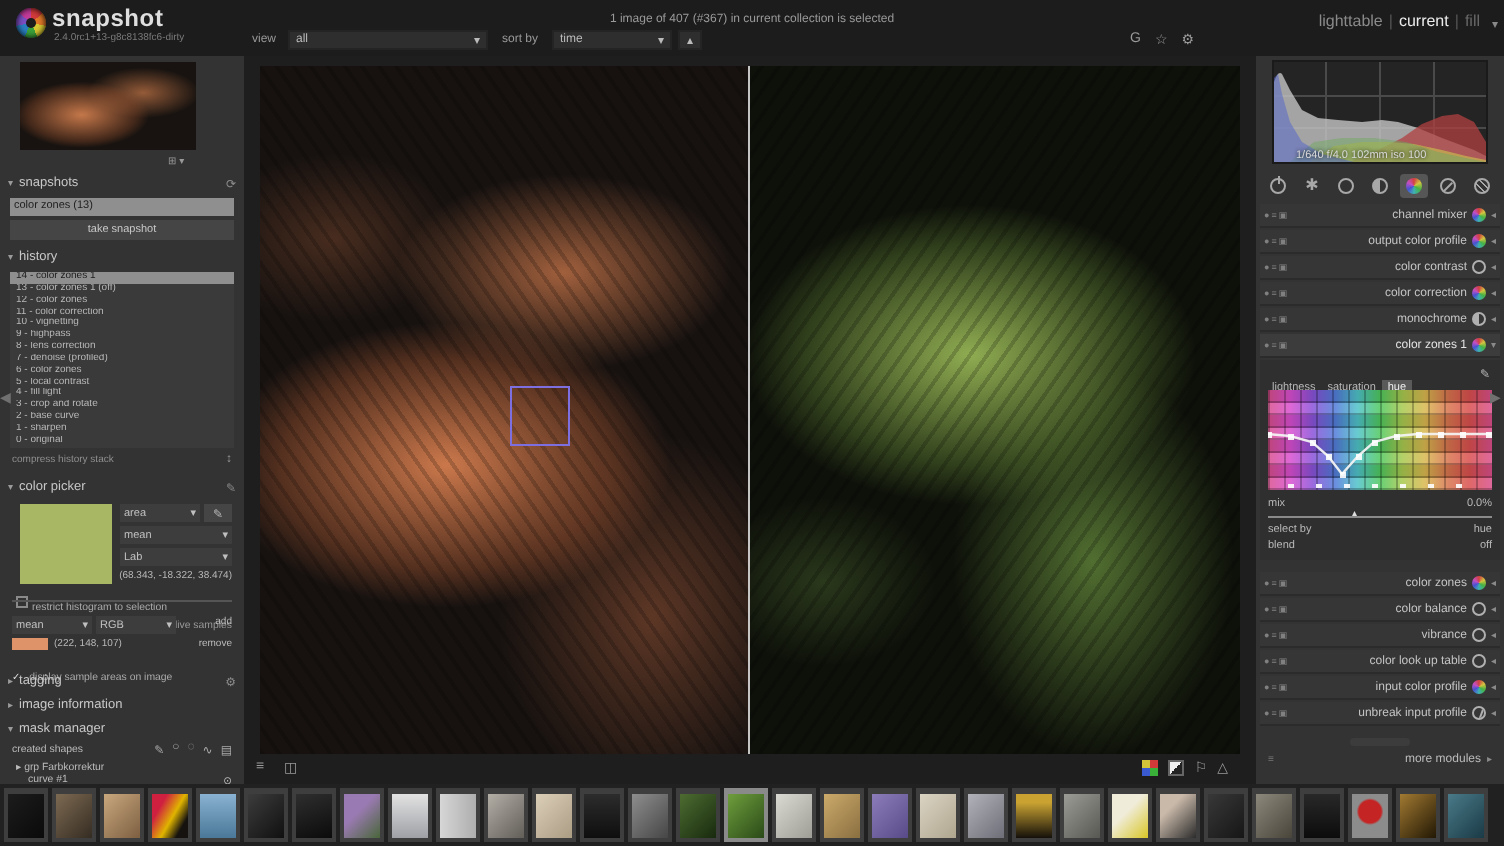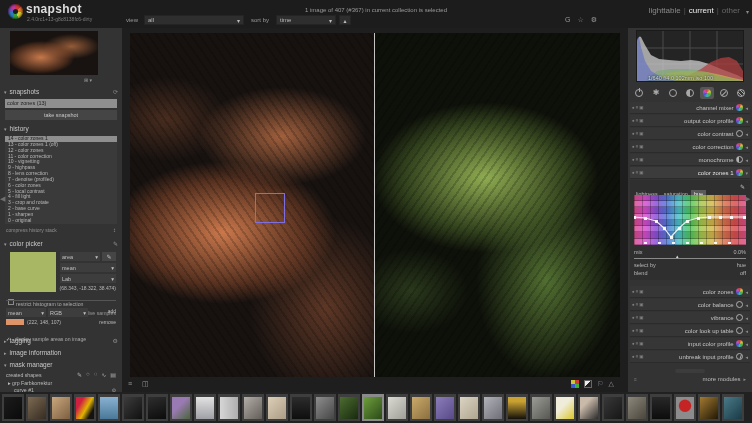--- a/index.html
+++ b/index.html
@@ -118,21 +118,21 @@
     <div id="logo-wheel" class="abs"></div>
     <div id="app-name" class="abs">snapshot</div>
     <div id="app-version" class="abs">2.4.0rc1+13-g8c8138fc6-dirty</div>
     <div id="status-line" class="abs">1 image of 407 (#367) in current collection is selected</div>
     <div id="top-icons" class="abs">
       <span>G</span>
       <span>☆</span>
       <span>⚙</span>
     </div>
     <div id="view-switcher" class="abs">
-      <span>lighttable</span><span class="sep">|</span><span class="active">current</span><span class="sep">|</span><span class="dim">other</span>
+      <span>lighttable</span><span class="sep">|</span><span class="active">current</span><span class="sep">|</span><span class="dim">fill</span>
     </div>
     <div id="top-caret" class="abs">▾</div>
 
     <div class="abs vs-label" style="left:126px;top:17px;">view</div>
     <div class="abs vs-box" style="left:144px;top:15px;width:100px;">
       <span>all</span>
       <span>▾</span>
     </div>
     <div class="abs vs-label" style="left:251px;top:17px;">sort by</div>
     <div class="abs vs-box" style="left:276px;top:15px;width:60px;">

